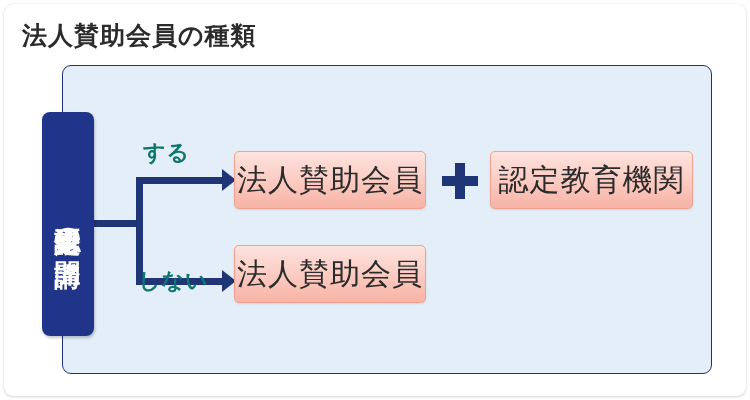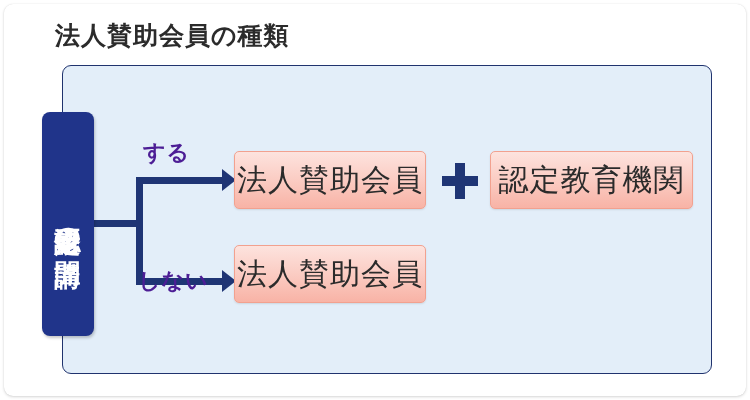--- a/index.html
+++ b/index.html
@@ -30,21 +30,20 @@
   
   .title {
     position: absolute;
     left: 18px;
     top: 15px;
     font-size: 25px;
     font-weight: bold;
     color: #2b2b2b;
     letter-spacing: 1px;
     white-space: nowrap;
-    margin-left: 33px;
   }
 
   
   .panel {
     position: absolute;
     left: 58px;
     top: 61px;
     width: 650px;
     height: 309px;
     background: #e3eef9;
@@ -101,21 +100,21 @@
     font-weight: bold;
     line-height: 1.08;
     letter-spacing: 1px;
   }
 
   
   .branch-label {
     position: absolute;
     font-size: 22px;
     font-weight: bold;
-    color: #4c1d95;
+    color: #0f766e;
     white-space: nowrap;
     letter-spacing: 1px;
   }
   .label-suru   { left: 138px; top: 133px; }
   .label-shinai { left: 133px; top: 277px; }
 
   
   .pink-box {
     position: absolute;
     background: linear-gradient(to bottom, #fde3de 0%, #fbcdc4 48%, #f8b3a6 100%);

